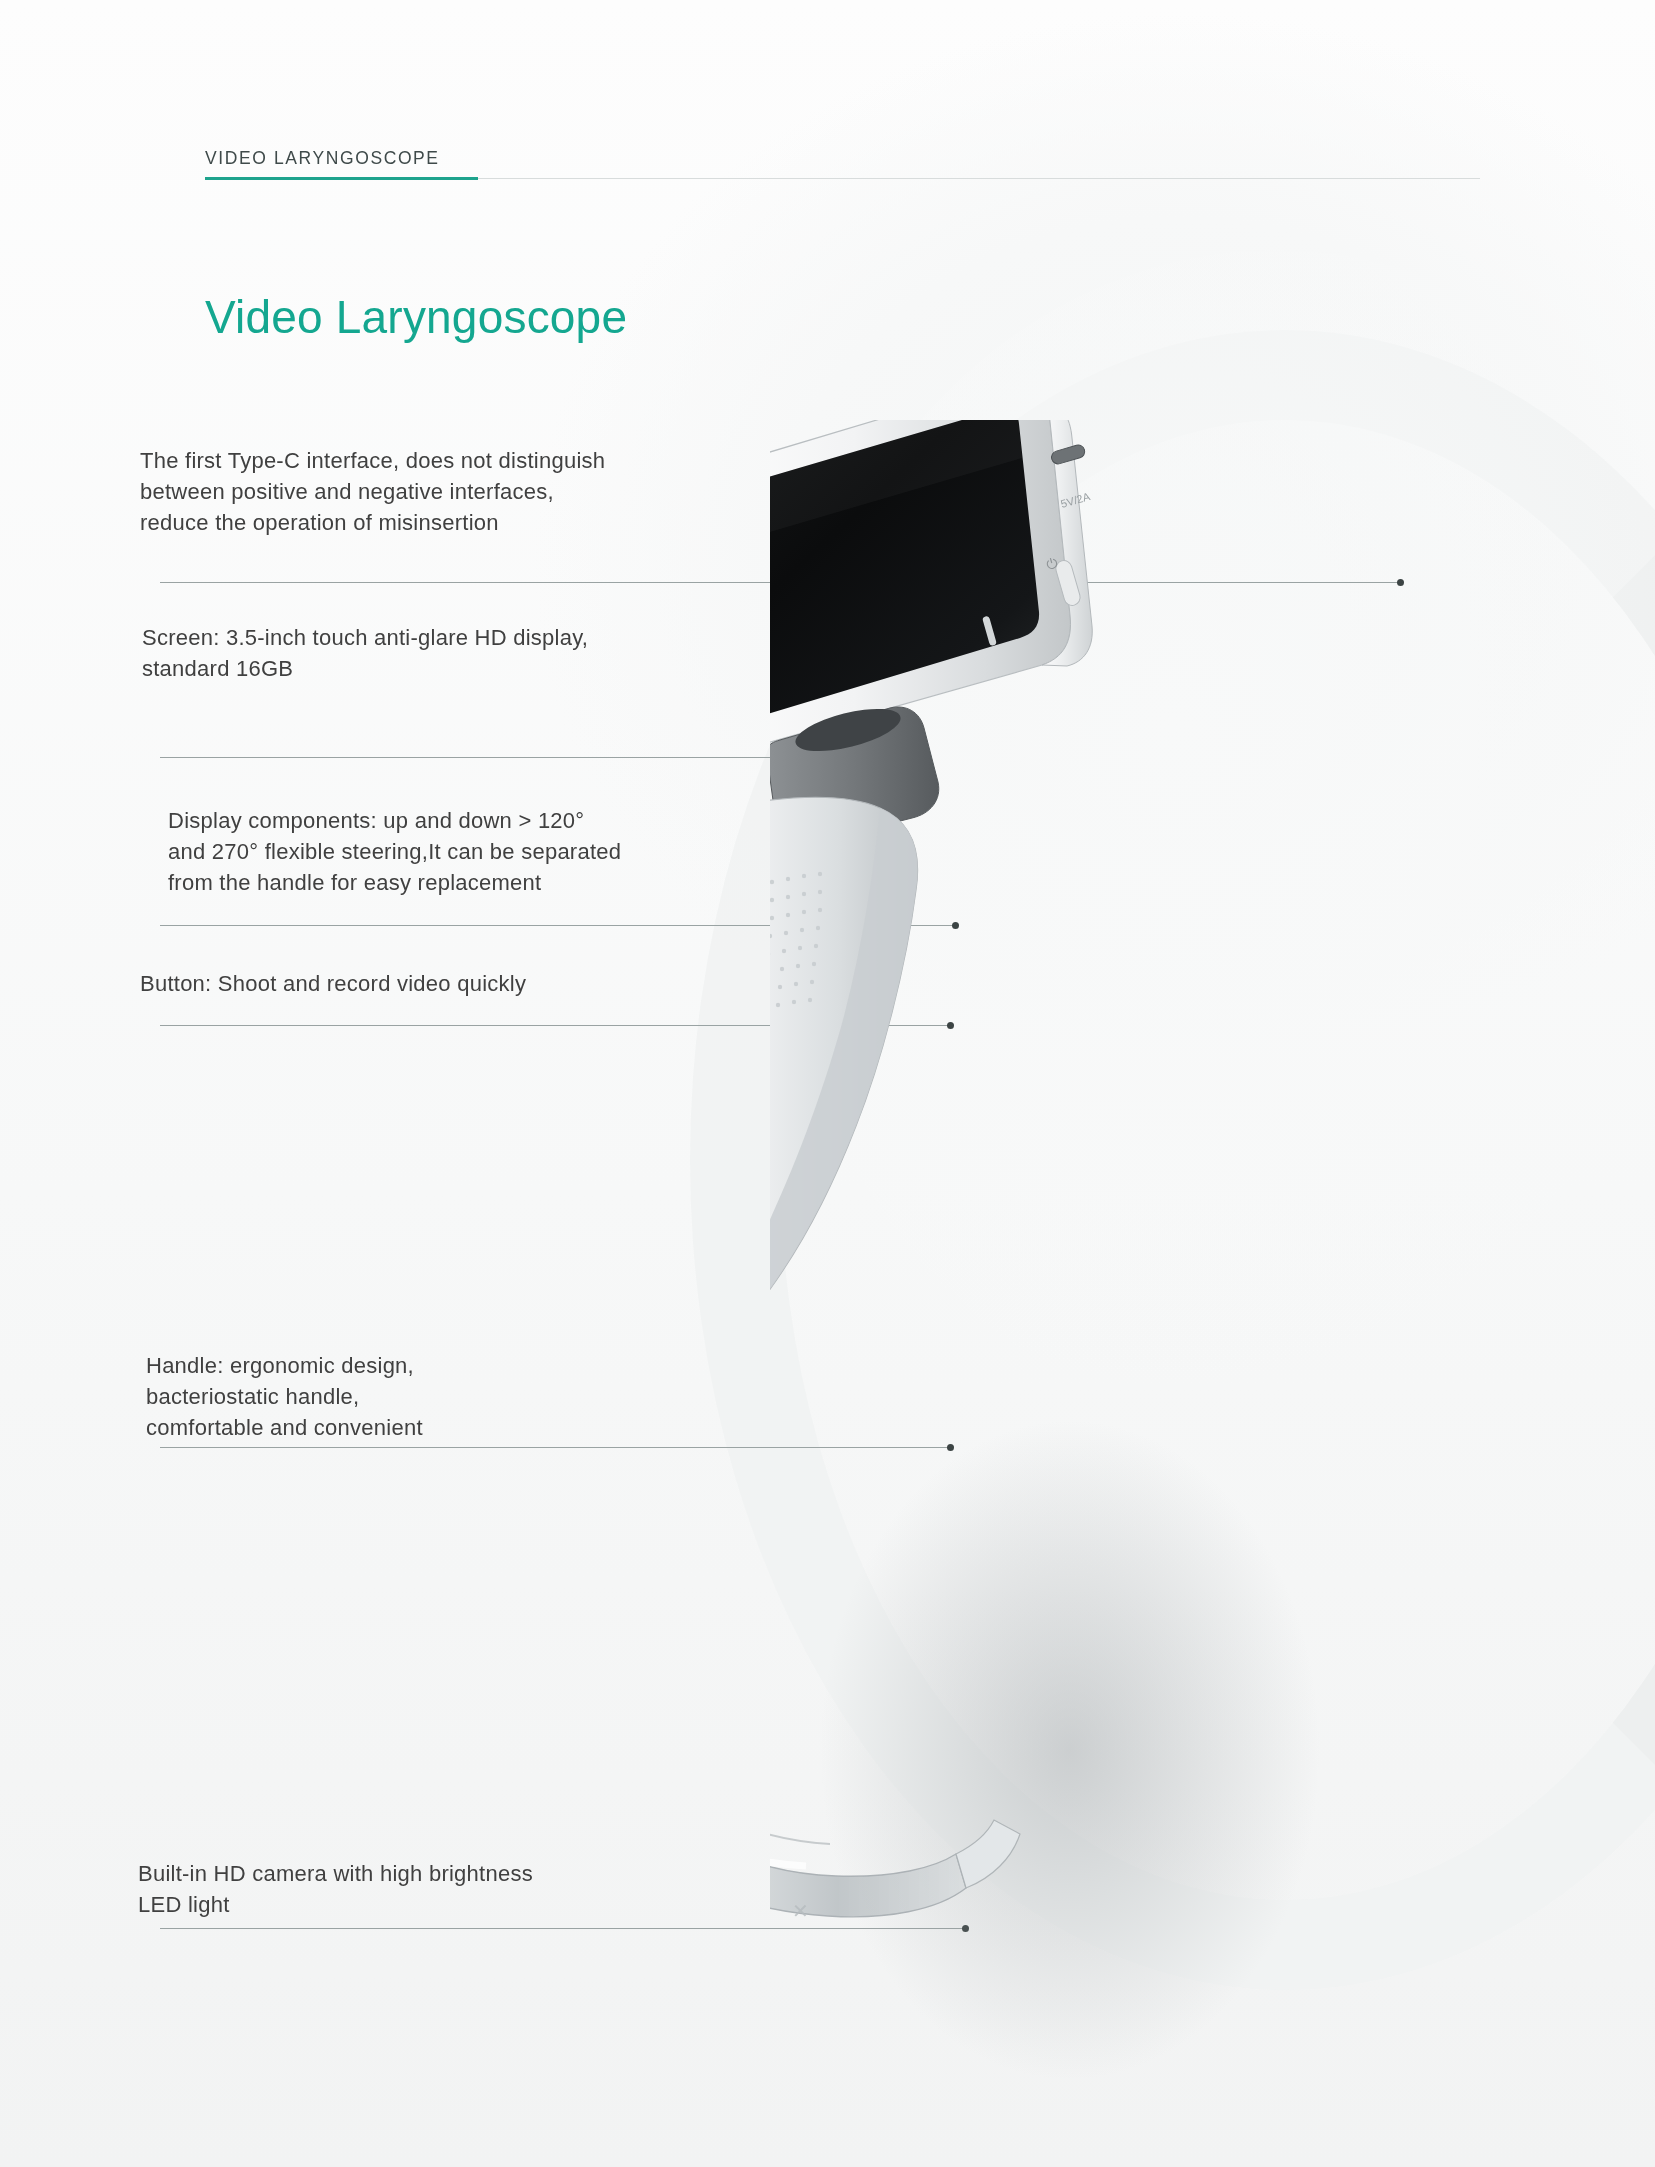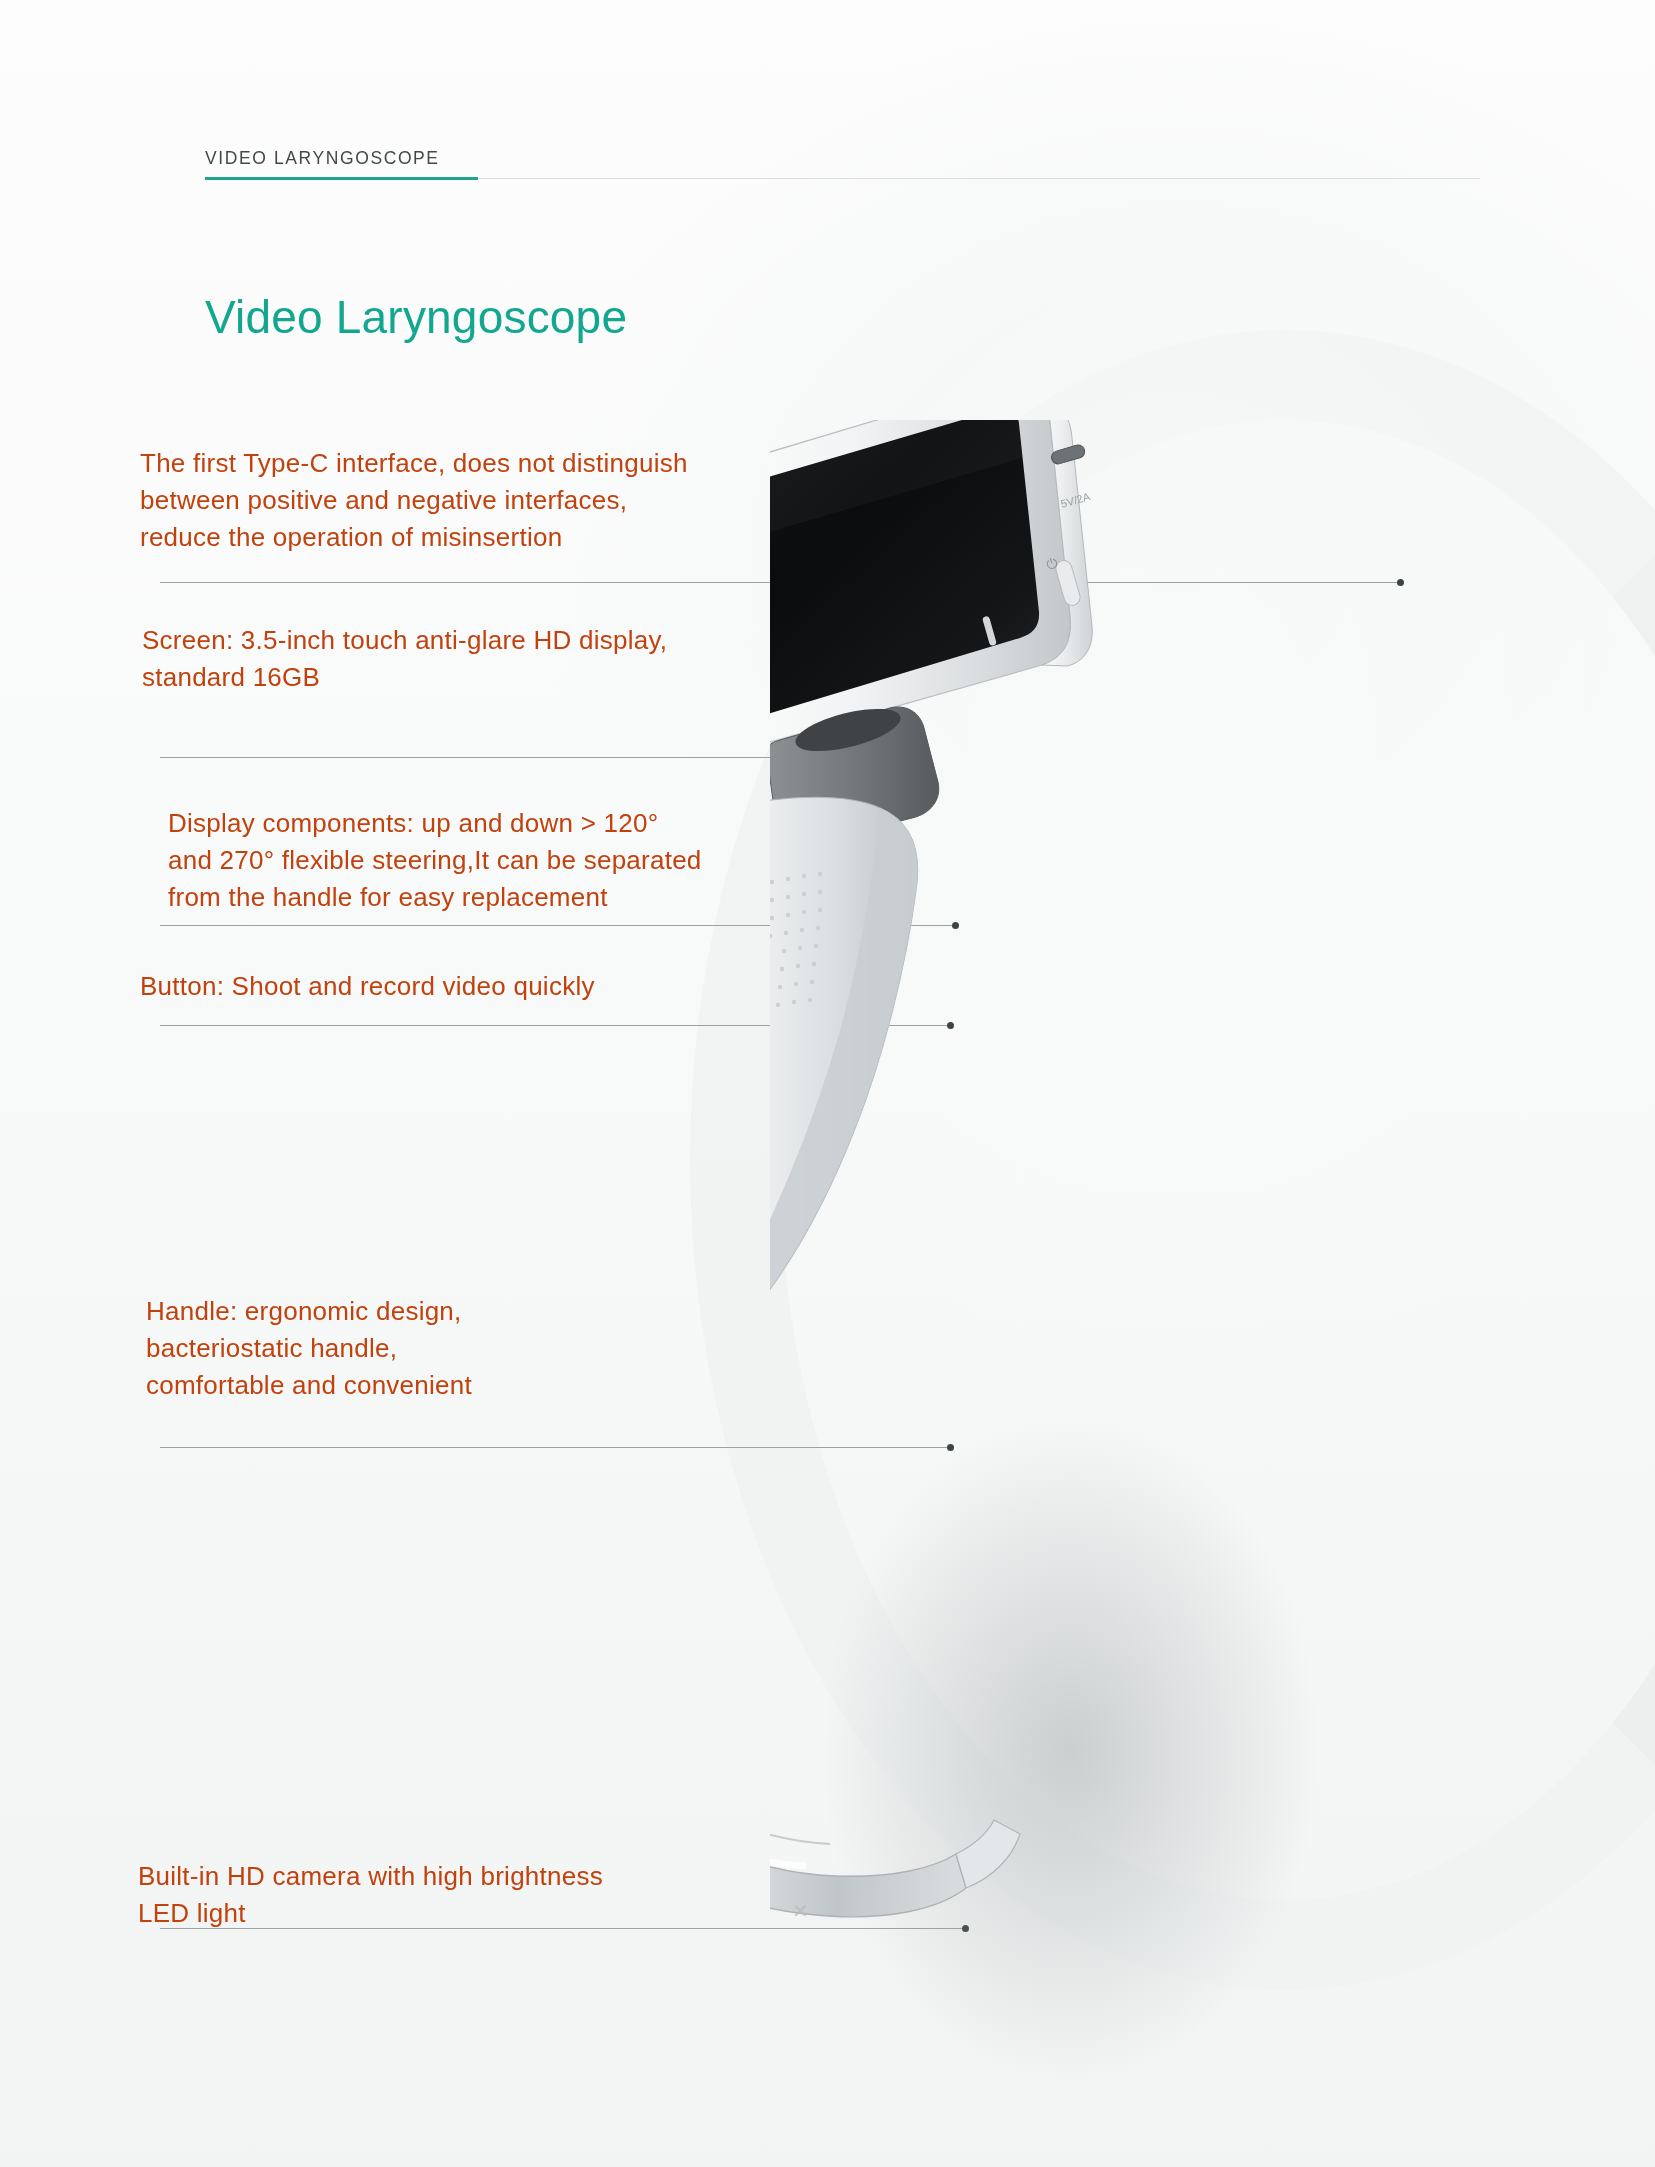--- a/index.html
+++ b/index.html
@@ -88,23 +88,23 @@
     letter-spacing: .2px;
     font-weight: 400;
   }
 
   
   .callout {
     position: absolute;
   }
   .callout p {
     margin: 0;
-    font-size: 26px;
+    font-size: 22px;
     line-height: 1.42;
-    color: #c2410c;
+    color: #404040;
     letter-spacing: .25px;
     white-space: pre-line;
   }
   .leader {
     position: absolute;
     height: 1px;
     background: #9aa3a3;
   }
   .leader .dot {
     position: absolute;
@@ -169,21 +169,21 @@
     <span class="dot"></span>
   </div>
 
   <div class="callout" style="left:140px; top:968px; width:700px;">
     <p>Button: Shoot and record video quickly</p>
   </div>
   <div class="leader" style="left:160px; top:1025px; width:790px;">
     <span class="dot"></span>
   </div>
 
-  <div class="callout" style="left:146px; top:1293px; width:700px;">
+  <div class="callout" style="left:146px; top:1350px; width:700px;">
     <p>Handle: ergonomic design,
 bacteriostatic handle,
 comfortable and convenient</p>
   </div>
   <div class="leader" style="left:160px; top:1447px; width:790px;">
     <span class="dot"></span>
   </div>
 
   <div class="callout" style="left:138px; top:1858px; width:720px;">
     <p>Built-in HD camera with high brightness

